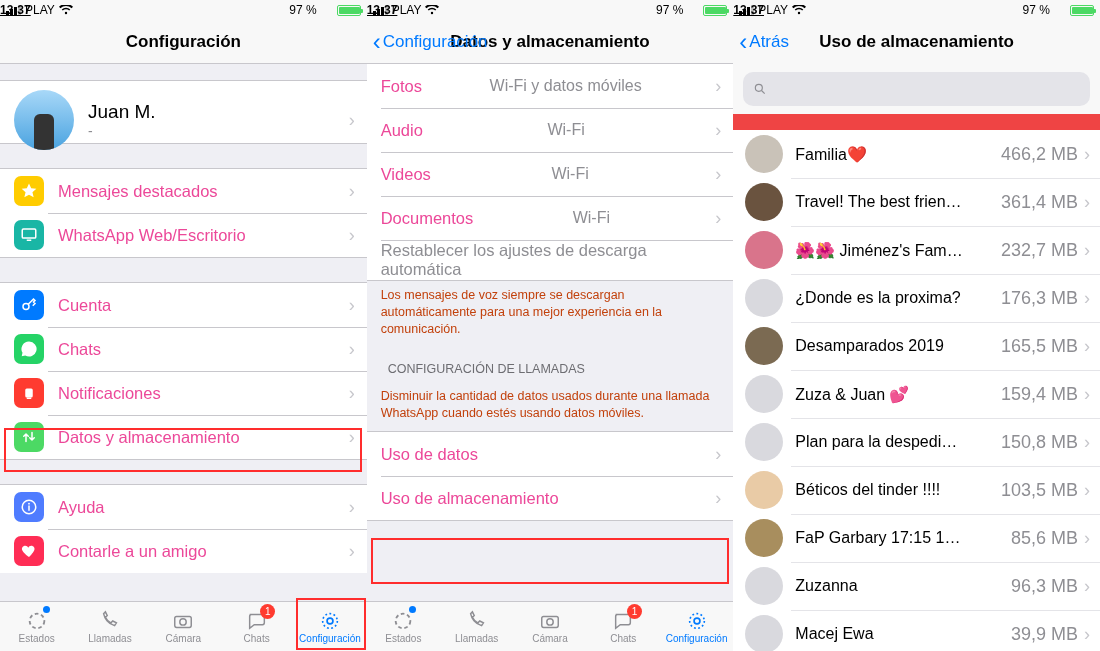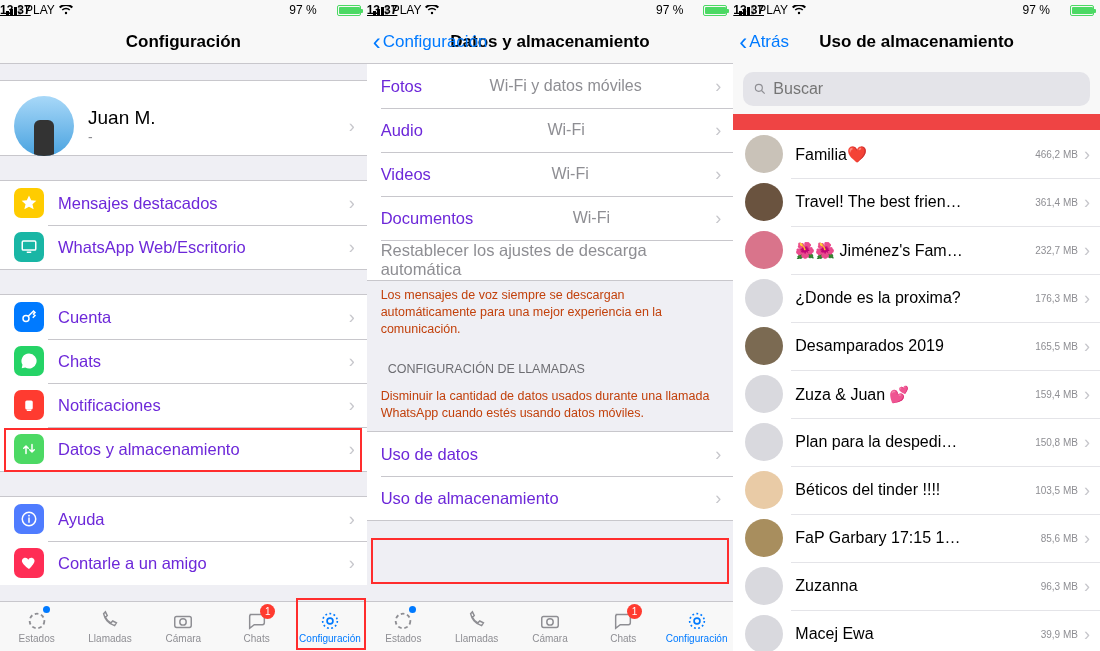--- a/index.html
+++ b/index.html
@@ -63,31 +63,31 @@
   .cell {
     background:#fff; min-height:44px; display:flex; align-items:center;
     padding: 0 12px 0 14px; position:relative;
   }
   .cell + .cell::before {
     content:""; position:absolute; left:48px; right:0; top:0; height:1px; background:#c8c7cc;
   }
   .cell.no-icon + .cell.no-icon::before { left:14px; }
   .cell .chevron { color:#c7c7cc; font-size:18px; margin-left:auto; }
   .cell .value { color:#8e8e93; font-size:16px; margin-left:auto; padding-right:6px; }
-  .cell .label { font-size:16.5px; color:#6d28d9; }
+  .cell .label { font-size:16.5px; color:#ec4899; }
   .cell .icon { width:30px; height:30px; border-radius:7px; margin-right:14px; display:flex; align-items:center; justify-content:center; flex:0 0 30px;}
   .section-gap { height: 24px; }
   .section-footer { font-size:12.5px; color:#c2410c; padding:6px 14px 10px; line-height:1.35;}
   .section-header { font-size:12.5px; color:#6d6d72; padding: 14px 21px 6px; text-transform: uppercase;}
   .hairline-top { border-top:1px solid #c8c7cc; }
   .hairline-bottom { border-bottom:1px solid #c8c7cc; }
 
   
   .profile {
-    background:#fff; height:76px; display:flex; align-items:center; padding:16px 12px 0 14px;
+    background:#fff; height:64px; display:flex; align-items:center; padding:16px 12px 0 14px;
     border-top:1px solid #c8c7cc; border-bottom:1px solid #c8c7cc;
   }
   .avatar { width:60px; height:60px; border-radius:50%; background:linear-gradient(180deg,#a8d8f8,#4aa3e0); margin-right:14px; position:relative; overflow:hidden;}
   .avatar::after{ content:""; position:absolute; bottom:0; left:50%; transform:translateX(-50%); width:20px; height:36px; background:#333; border-radius:6px 6px 0 0;}
   .profile .name { font-size:19px; }
   .profile .sub  { font-size:14px; color:#8e8e93; }
   .profile .chevron { margin-left:auto; color:#c7c7cc; font-size:18px;}
 
   
   .toggle { width:50px; height:30px; border-radius:15px; background:#e9e9ea; position:relative; margin-left:auto;}
@@ -112,21 +112,21 @@
   .searchbar .mag { margin-right:6px; font-size:15px;}
   .searchbar input{ border:none; background:transparent; font-size:16px; color:#000; width:100%; outline:none;}
 
   
   .storage-row {
     background:#fff; height:48px; display:flex; align-items:center; padding:0 10px 0 12px; position:relative;
   }
   .storage-row + .storage-row::before{ content:""; position:absolute; left:58px; right:0; top:0; height:1px; background:#e4e4e8;}
   .storage-row .av{ width:38px; height:38px; border-radius:50%; margin-right:12px; flex:0 0 38px;}
   .storage-row .nm{ font-size:16px; color:#000; white-space:nowrap; overflow:hidden; text-overflow:ellipsis; max-width:170px;}
-  .storage-row .sz{ margin-left:auto; color:#8e8e93; font-size:10px; padding-right:4px;}
+  .storage-row .sz{ margin-left:auto; color:#8e8e93; font-size:18px; padding-right:4px;}
   .storage-row .chv{ color:#c7c7cc; font-size:18px; padding-left:2px;}
 
   
   svg { display:block; }
 </style>
 </head>
 <body>
 
 <div class="phone">
   <div class="statusbar">
@@ -469,21 +469,20 @@
   </div>
 
   <div class="searchwrap">
     <div class="searchbar">
       <span class="mag">
         <svg width="14" height="14" viewBox="0 0 24 24">
             <circle cx="10" cy="10" r="6" fill="none" stroke="#8e8e93" stroke-width="2"></circle>
             <line x1="15" y1="15" x2="20" y2="20" stroke="#8e8e93" stroke-width="2"></line>
           </svg>
       </span>
-      <input placeholder="Buscar" style="">
     </div>
   </div>
 
   <div class="content" id="storage-list" style="background:#ef4444; overflow:hidden;">
     <div style="height:16px"></div>
 
   <div class="storage-row">
         <div class="av" style="background:#c9c2b8"></div>
         <div class="nm">Familia❤️</div>
         <div class="sz">466,2 MB</div>

